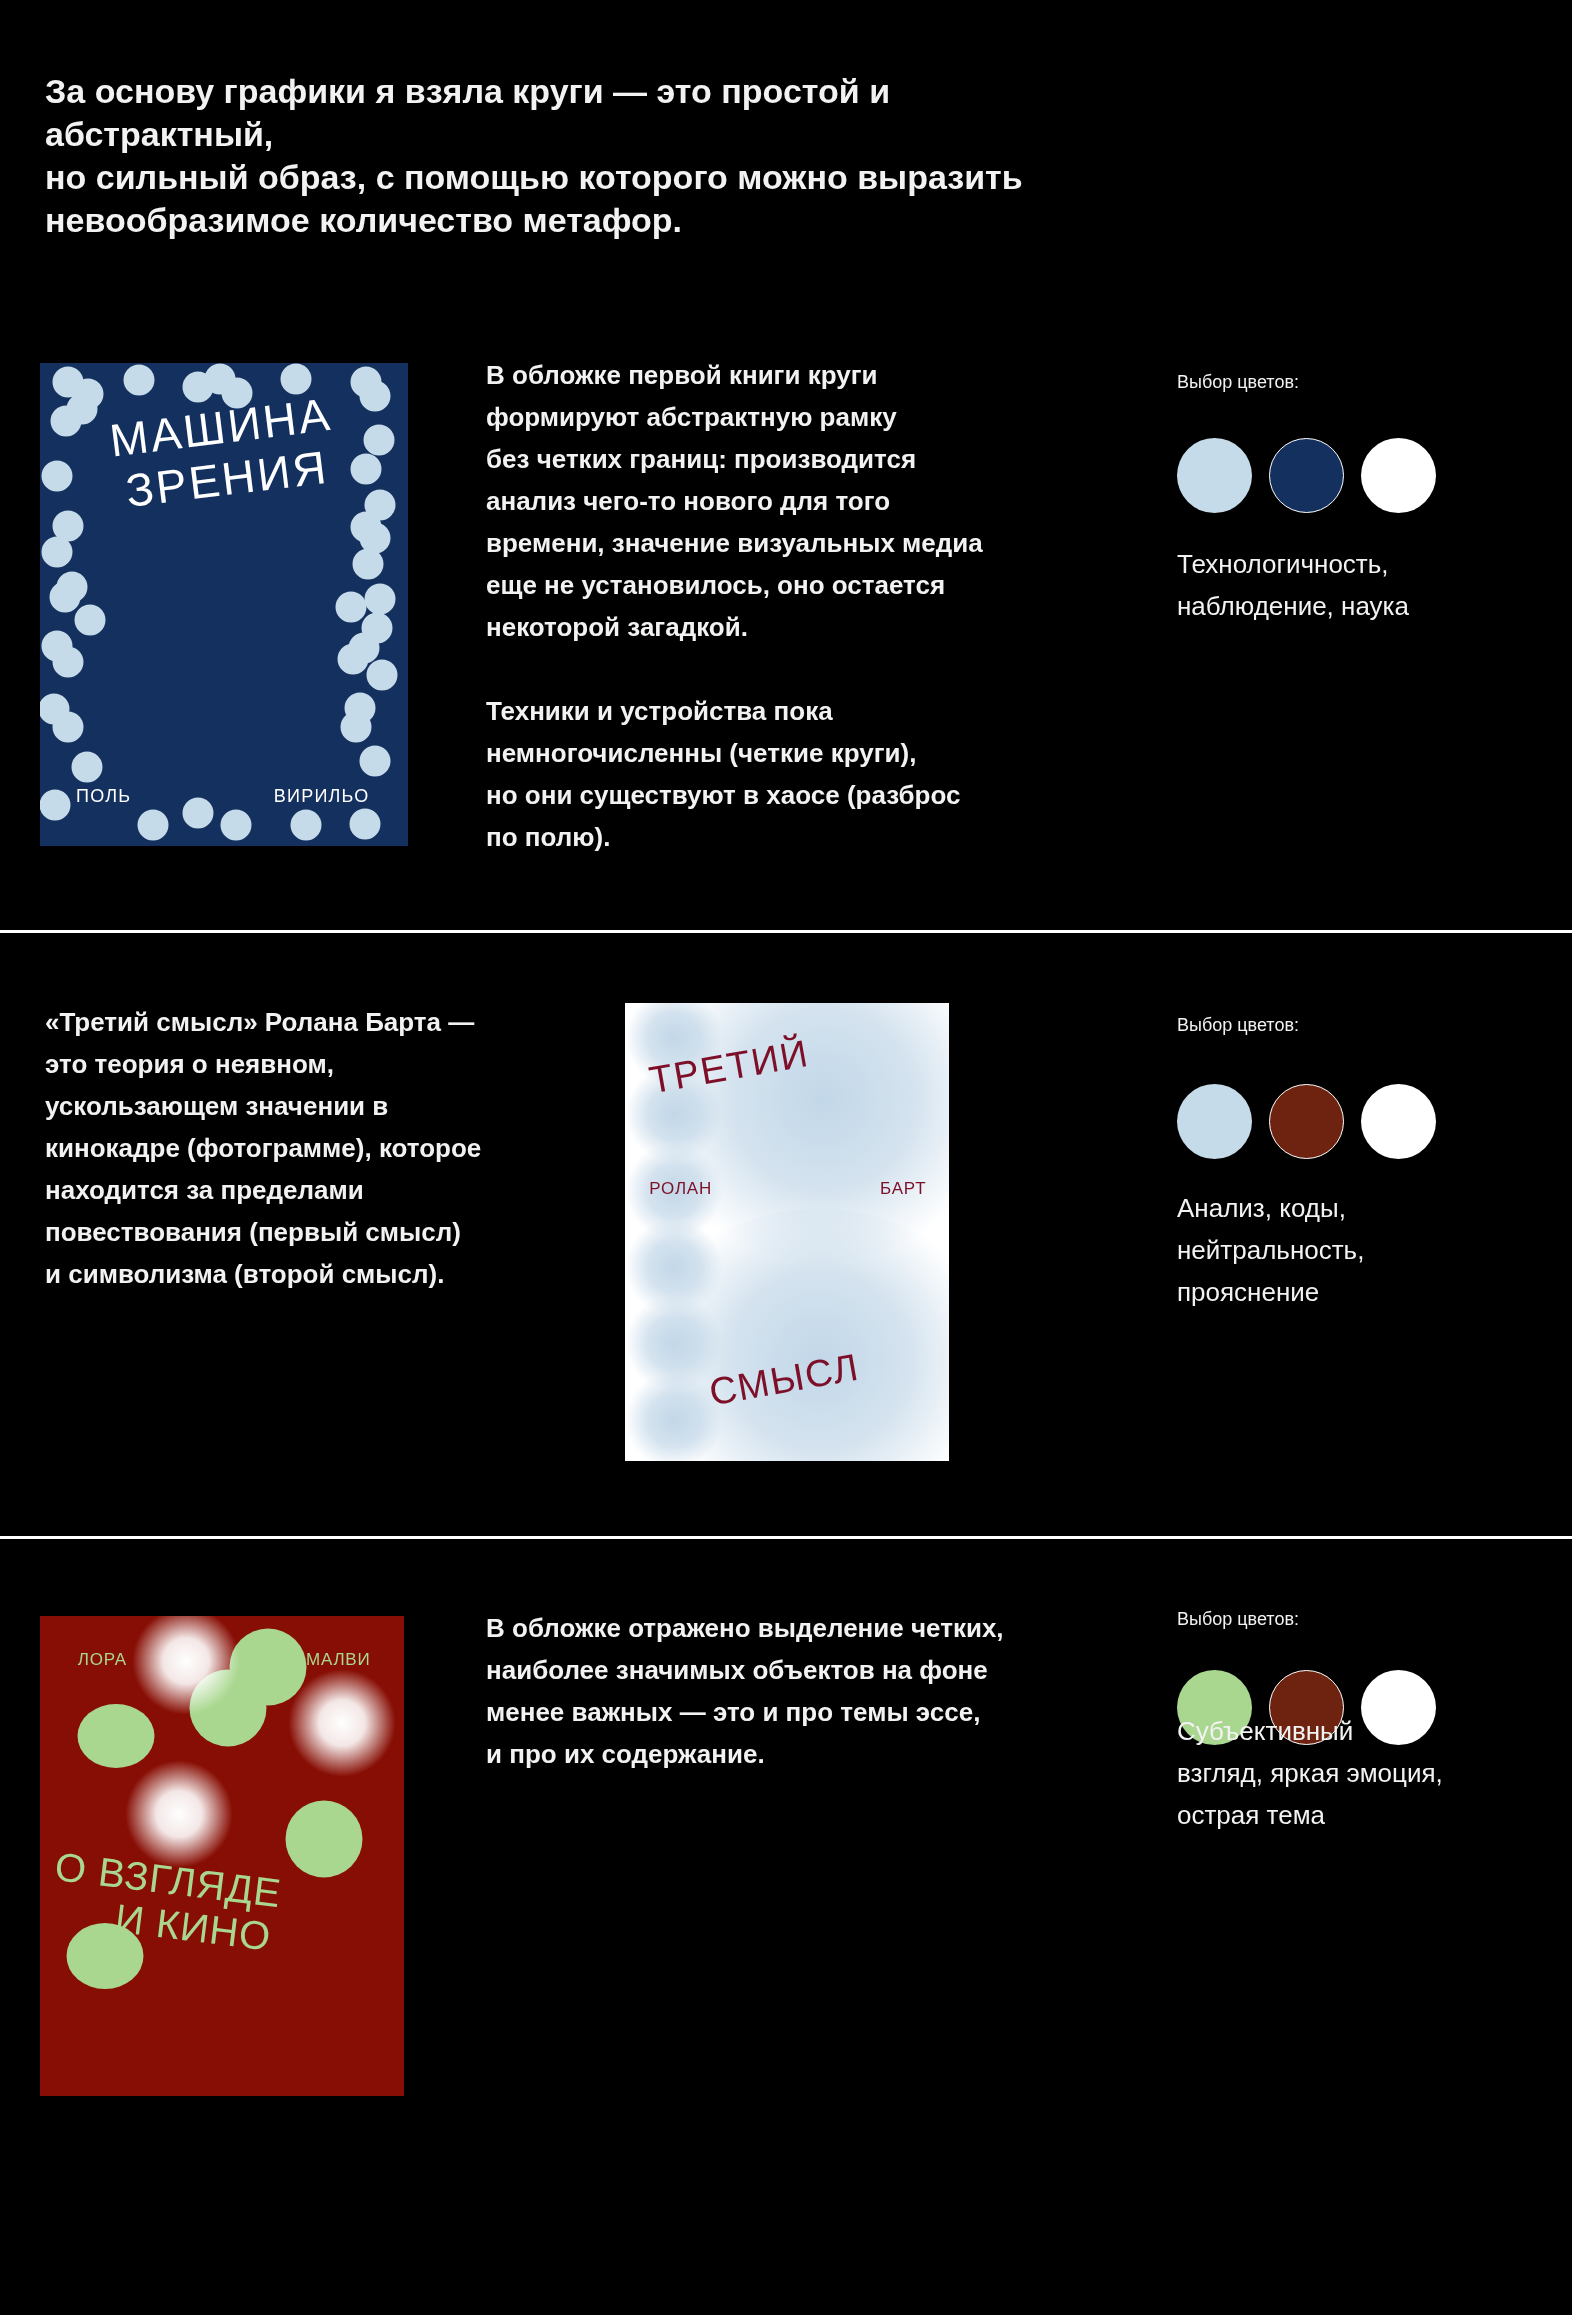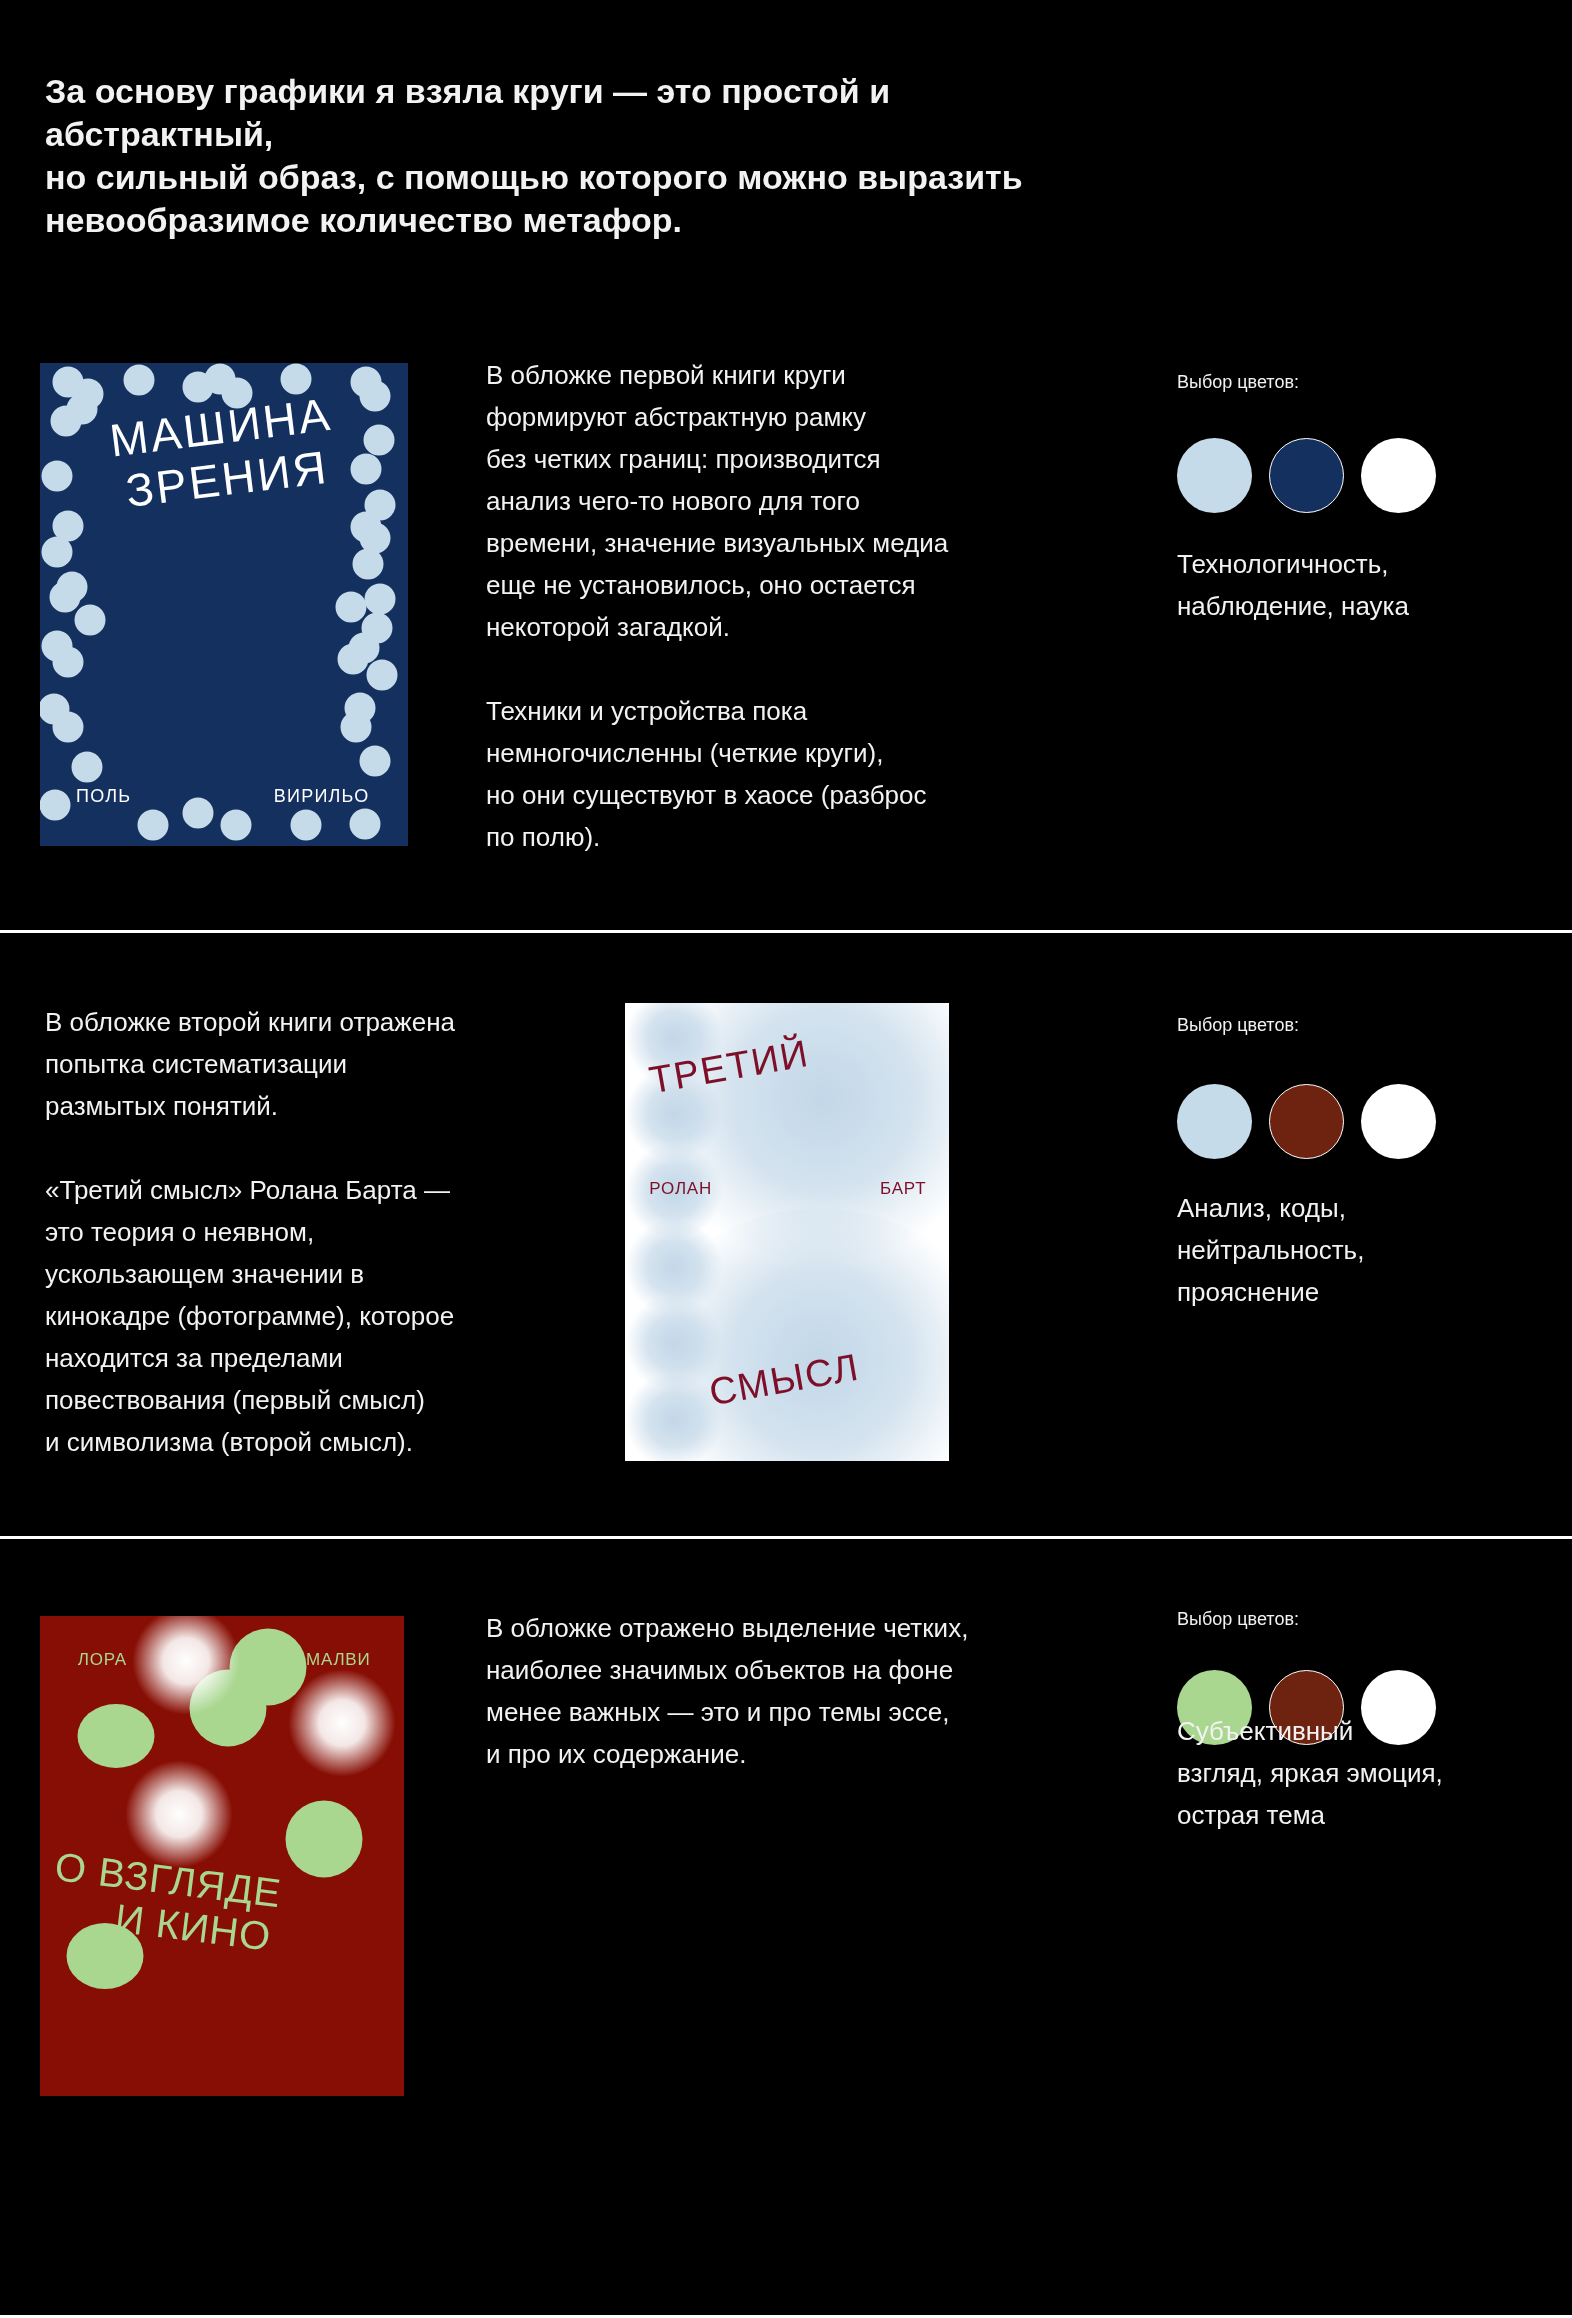--- a/index.html
+++ b/index.html
@@ -35,21 +35,21 @@
             font-size:40px;line-height:1.1;letter-spacing:0.8px;}
   .c3-line2{margin-left:29%;}
 
   .cover-authors{position:absolute;display:flex;justify-content:space-between;z-index:2;}
   .c1-authors{left:9.8%;right:10.5%;top:87.5%;font-size:18px;letter-spacing:1.2px;}
   .c2-authors{left:7.5%;right:7%;top:38.5%;font-size:17px;letter-spacing:0.8px;}
   .c3-authors{left:10.4%;right:9.2%;top:7%;font-size:17px;letter-spacing:0.8px;}
 
   
   .body-col{position:absolute;font-size:26px;line-height:42px;font-weight:400;}
-  .body-col p{margin:0 0 42px 0;white-space:pre-line;}
+  .body-col p{margin:0 0 42px 0;white-space:pre-line;font-weight:bold;}
   #body-1{left:486px;top:354px;width:647px;}
   #body-2{left:45px;top:1001px;width:590px;}
   #body-3{left:486px;top:1607px;width:672px;}
 
   
   .palette-heading{position:absolute;left:1177px;font-size:18px;line-height:42px;}
   #ph-1{top:361px} #ph-2{top:1004px} #ph-3{top:1598px}
   .swatch-row{position:absolute;left:1177px;display:flex;gap:17px;}
   #sw-1{top:438px} #sw-2{top:1084px} #sw-3{top:1670px}
   .swatch{width:75px;height:75px;border-radius:50%;box-sizing:border-box;}
@@ -141,23 +141,20 @@
         <div class="swatch" style="background: rgb(255, 255, 255);"></div>
       </div>
     <div class="palette-caption" id="pc-1">Технологичность,
 наблюдение, наука</div>
   </section>
 
   <div class="divider" id="divider-1"></div>
 
   <section>
     <div class="body-col" id="body-2">
-      <p>В обложке второй книги отражена
-попытка систематизации
-размытых понятий.</p>
       <p>«Третий смысл» Ролана Барта —
 это теория о неявном,
 ускользающем значении в
 кинокадре (фотограмме), которое
 находится за пределами
 повествования (первый смысл)
 и символизма (второй смысл).</p>
     </div>
     <div class="cover cover2" style="background: rgb(255, 255, 255);">
       <div class="cover-art">

